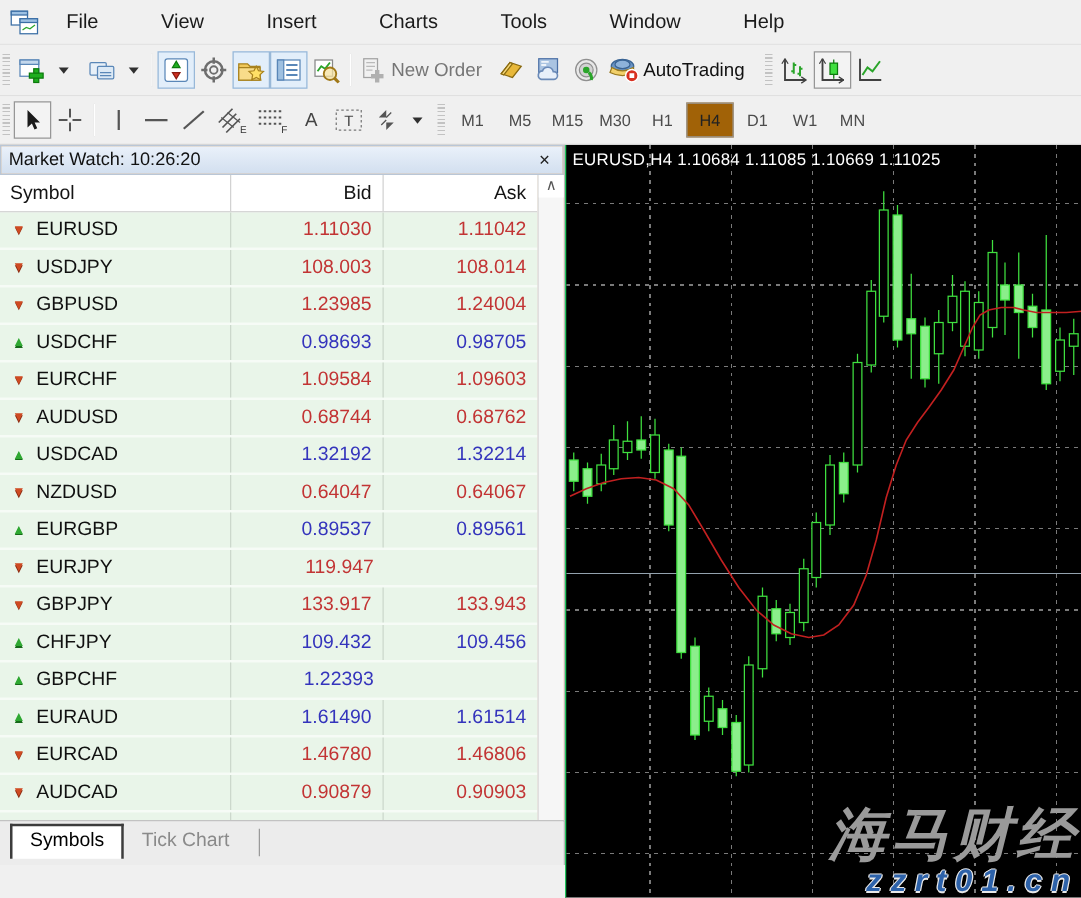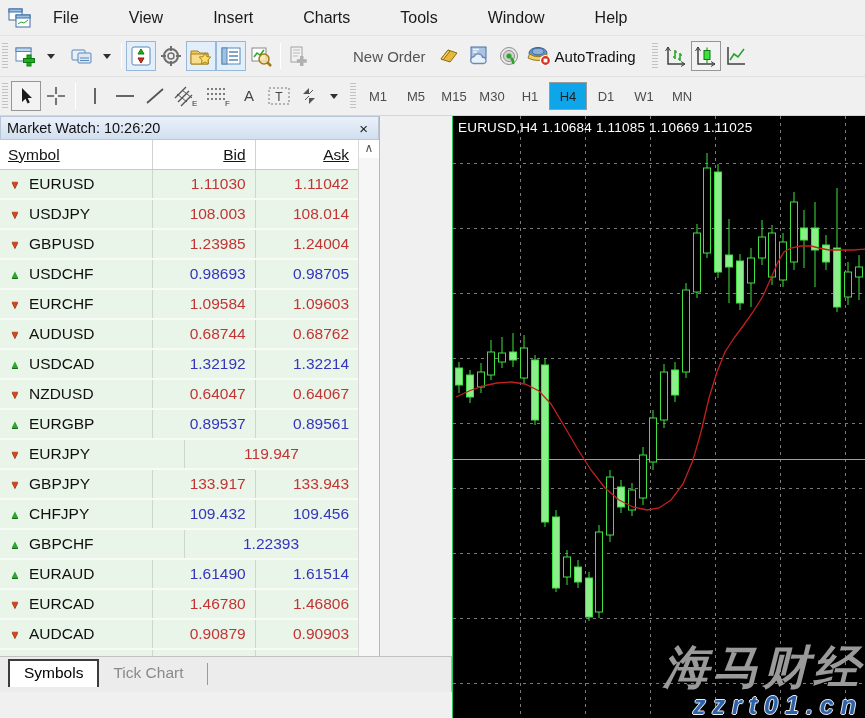--- a/index.html
+++ b/index.html
@@ -12,32 +12,32 @@
   #toolbar1 { top:36px; height:41px; border-bottom:1px solid #e0e0e0; }
   #toolbar2 { top:77px; height:39px; border-bottom:1px solid #d6d6d6; }
   .grip { width:6px; height:26px; margin:0 3px 0 2px; background:repeating-linear-gradient(180deg,#c2c2c2 0 1px, transparent 1px 3px); }
   .tsep { width:1px; height:26px; background:#c8c8c8; margin:0 4px; border-right:1px solid #fff; }
   .tbtn { height:30px; min-width:30px; display:flex; align-items:center; justify-content:center; border:1px solid transparent; background:transparent; padding:0 2px; }
   .tbtn.active { border:1px solid #98b8d8; background:#e2eefa; }
   .tbtn.selected { border:1px solid #969696; background:#f3f3f3; }
   .tbtn.disabled { filter:grayscale(1); opacity:.9; }
   .caret { width:0; height:0; border-left:4px solid transparent; border-right:4px solid transparent; border-top:5px solid #303030; margin:0 3px; }
   .tlabel { font-size:15px; color:#111; padding:0 5px 0 3px; }
-  .tlabel.dim { color:#14532d;margin-left:40px; }
+  .tlabel.dim { color:#a16207; }
   svg.ic { display:block; }
   
   .tfbtn { height:28px; min-width:38px; font-size:13px; color:#4c4c4c; display:flex; align-items:center; justify-content:center; border:1px solid transparent; background:transparent; font-family:"Liberation Sans",sans-serif; }
-  .tfbtn.selected { border:1px solid #9a9a9a; background:#0ea5e9; color:#222; }
+  .tfbtn.selected { border:1px solid #9a9a9a; background:#a16207; color:#222; }
   
-  #mw { position:absolute; top:116px; left:0; width:380px; height:566px; background:#fdba74; border-right:1px solid #b8b8b8; }
+  #mw { position:absolute; top:116px; left:0; width:452px; height:566px; background:#fdba74; border-right:1px solid #b8b8b8; }
   #mw-header { height:24px; background:linear-gradient(#eaf1fa,#d2dfef); border:1px solid #b9c6d6; display:flex; align-items:center; padding:0 6px; }
   #mw-title { font-size:14.5px; color:#111; flex:1; }
   #mw-close { font-size:15px; color:#222; padding:0 4px; cursor:default; }
   #mw-table { position:absolute; top:24px; left:0; right:21px; bottom:0; background:#fff; }
-  .mw-hrow { display:flex; height:30px; border-bottom:1px solid #c9c9c9; background:#fff; font-size:15.5px; color:#141414; align-items:center;text-decoration:underline; }
+  .mw-hrow { display:flex; height:30px; border-bottom:1px solid #c9c9c9; background:#fff; font-size:15.5px; color:#141414; align-items:center; }
   .mw-row { display:flex; height:30px; background:#e9f5e9; border-bottom:2px solid #f6fbf6; font-size:15.5px; align-items:center; }
   .c-sym { width:185px; padding-left:8px; display:flex; align-items:center; gap:7px; border-right:1px solid #d2d2d2; height:100%; }
   .c-bid, .c-ask { width:123px; text-align:right; padding-right:9px; border-right:1px solid #d2d2d2; height:100%; display:flex; align-items:center; justify-content:flex-end; }
   .c-ask { border-right:none; }
   .mw-row .c-sym { border-right:1px solid #ccd8cc; color:#101010; }
   .mw-row .c-bid { border-right:1px solid #ccd8cc; }
   .price-down { color:#c23434;text-align:center; }
   .price-up { color:#3434bc; }
   .dir-arrow { font-size:11px; width:14px; text-align:center; }
   .dir-down { color:#cf4a22; text-shadow:0 1px 0 #8a2a10; }

